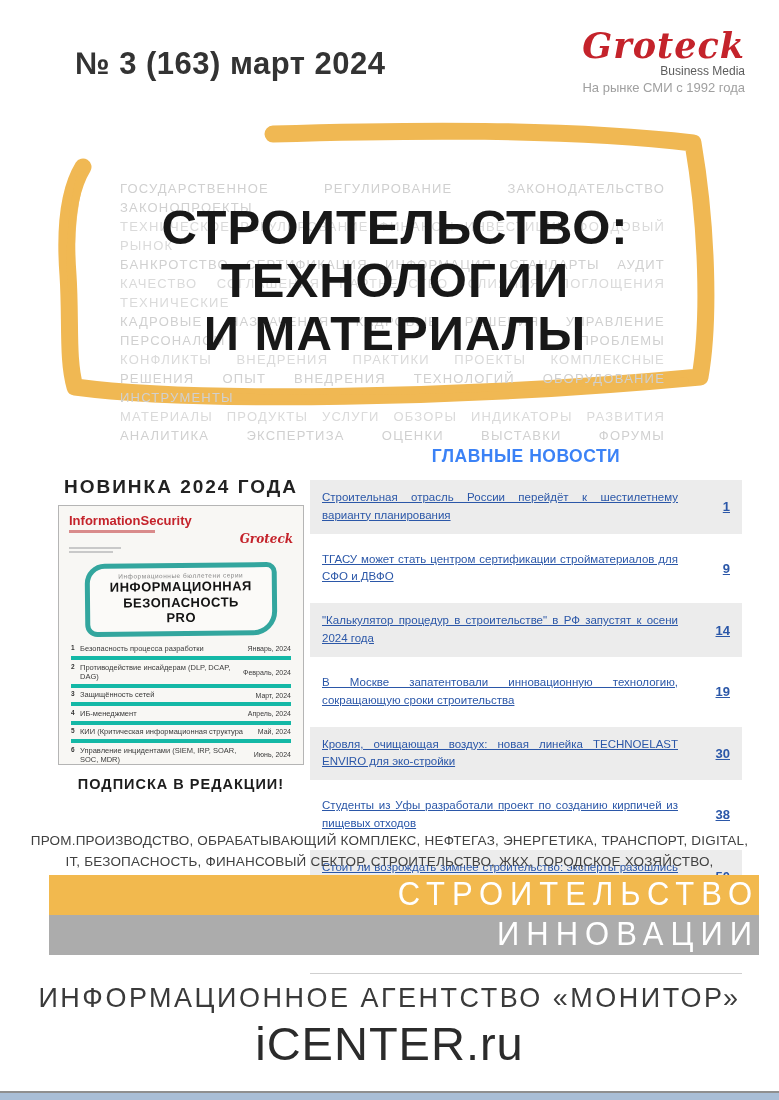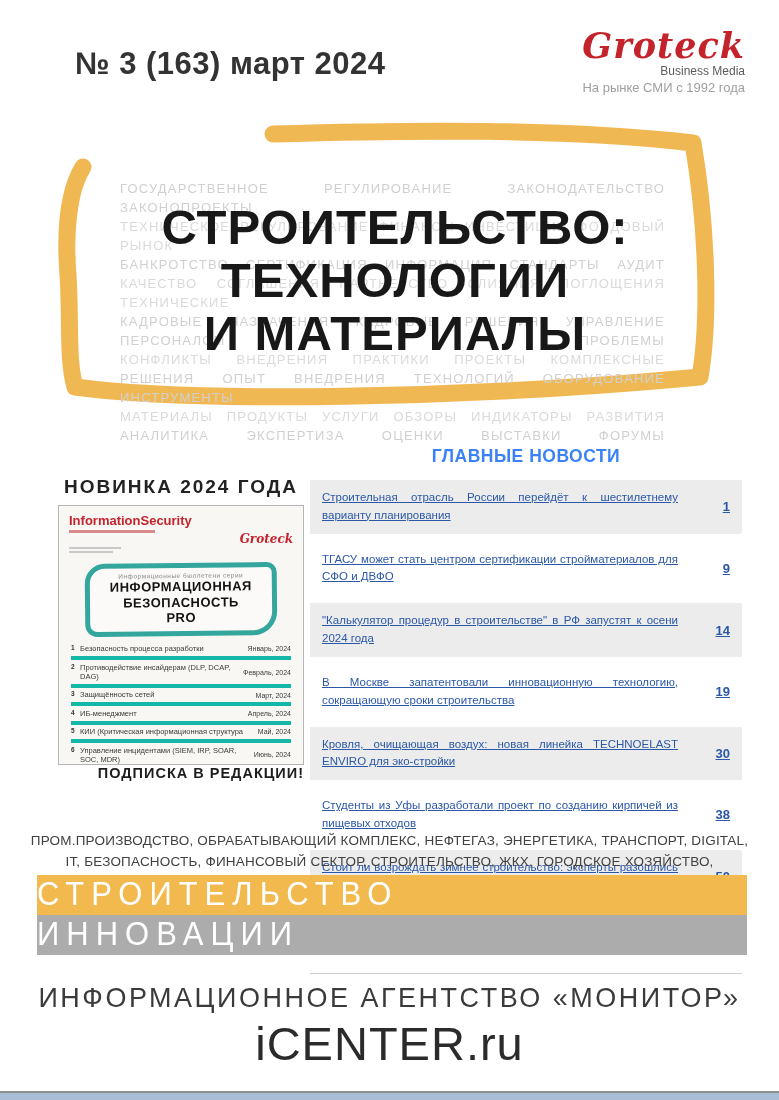--- a/index.html
+++ b/index.html
@@ -36,34 +36,34 @@
   .series-title{font-size:13px;font-weight:800;color:#141414;line-height:1.2;letter-spacing:.5px;}
   .issues{margin:2px 12px 0 12px;}
   .issue-row{display:flex;align-items:flex-start;border-bottom:4px solid #14b8a6;padding:2.5px 0;}
   .issue-num{font-size:6.5px;color:#333;width:9px;font-weight:700;}
   .issue-title{flex:1;font-size:7.5px;color:#3a3a3a;line-height:1.25;padding-right:4px;}
   .issue-date{font-size:7px;color:#3a3a3a;white-space:nowrap;align-self:center;}
   .release{margin:6px 12px 0 28px;background:#43b1a9;color:#0d5b56;font-size:8.5px;font-weight:400;letter-spacing:1.6px;line-height:16px;height:16px;}
   .more{margin:2px 12px 0 12px;background:#9b9b9b;height:18px;display:flex;align-items:center;justify-content:center;gap:8px;}
   .more-label{font-size:10px;color:#d2d2d2;}
   .more-site{font-size:12px;font-weight:700;color:#fff;letter-spacing:.5px;}
-  .subscribe{text-align:right;font-size:14.5px;font-weight:800;letter-spacing:1px;color:#1d1d1d;white-space:nowrap;}
+  .subscribe{margin-top:11px;text-align:center;font-size:14.5px;font-weight:800;letter-spacing:1px;color:#1d1d1d;white-space:nowrap;}
 
   
   .news{position:absolute;left:310px;top:446px;width:432px;}
   .news-heading{text-align:center;font-size:17.5px;font-weight:800;color:#3b82f6;letter-spacing:.5px;margin-bottom:13px;}
   .news-list{border-bottom:1px solid #cfcfcf;}
   .news-row{display:flex;align-items:flex-start;margin-bottom:8px;padding:9px 12px;background:#fff;}
   .news-row.alt{background:#ececec;}
   .news-link{flex:1;font-size:11.5px;line-height:1.55;color:#2b57a8;text-decoration:underline;text-align:justify;padding-right:18px;cursor:pointer;}
   .news-page{width:34px;text-align:right;font-size:13px;font-weight:700;color:#2b57a8;text-decoration:underline;align-self:center;cursor:pointer;}
 
   
   .sectors{position:absolute;left:30px;top:831px;width:719px;text-align:center;font-size:13.5px;line-height:1.55;color:#414141;letter-spacing:.2px;}
-  .banner{position:absolute;left:37px;width:710px;height:40px;text-align:left;color:#fff;font-weight:400;}
+  .banner{position:absolute;left:49px;width:710px;height:40px;text-align:right;color:#fff;font-weight:400;}
   .banner-orange{top:875px;background:#f2b94e;}
   .banner-gray{top:915px;background:#acacac;}
   .banner span{display:inline-block;font-size:31px;line-height:40px;letter-spacing:7px;transform:scaleY(1.05);}
   .agency{position:absolute;left:0;top:983px;width:779px;text-align:center;font-size:27px;color:#3a3a3a;letter-spacing:2.5px;transform:scaleY(1.02);}
   .site{position:absolute;left:0;top:1016px;width:779px;text-align:center;font-size:47px;color:#2b2b2b;letter-spacing:1px;}
   .bottom-line{position:absolute;left:0;top:1091px;width:779px;height:2px;background:#8f8f8f;}
   .bottom-bar{position:absolute;left:0;top:1093px;width:779px;height:7px;background:#a9bed6;}
 </style>
 </head>
 <body>

